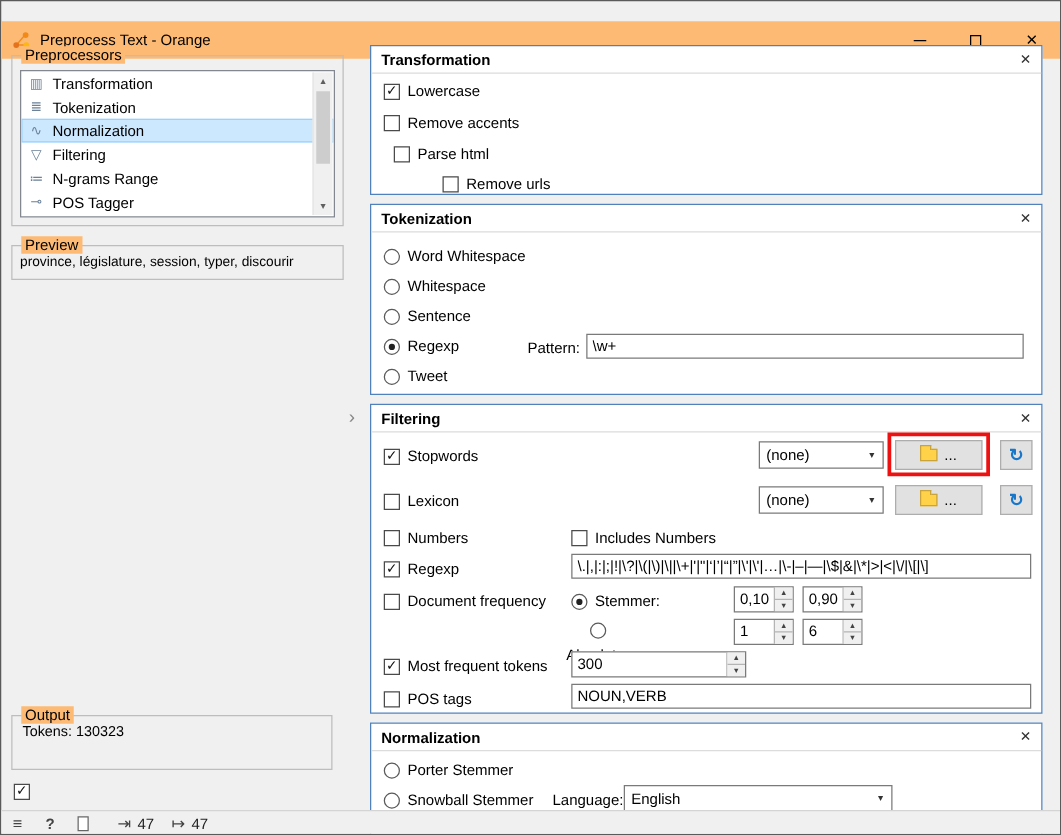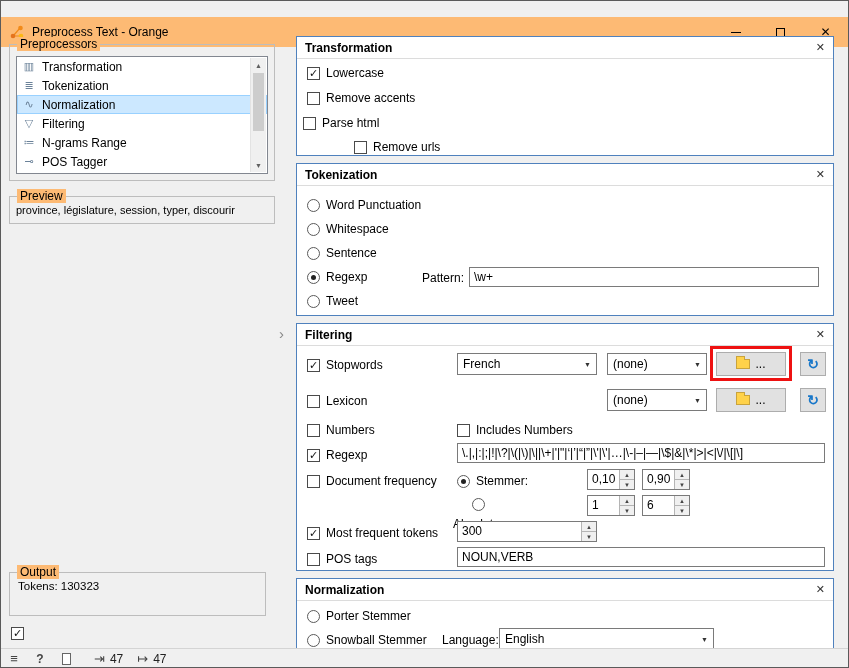--- a/index.html
+++ b/index.html
@@ -187,38 +187,38 @@
       <span class="sec-close">✕</span>
     </div>
     <div class="crow" style="left:10px;top:27px;">
       <span class="cb checked"></span>
       <span class="lbl">Lowercase</span>
     </div>
     <div class="crow" style="left:10px;top:52px;">
       <span class="cb"></span>
       <span class="lbl">Remove accents</span>
     </div>
-    <div class="crow" style="left:6px;top:77px;">
+    <div class="crow" style="left:18px;top:77px;">
       <span class="cb"></span>
       <span class="lbl">Parse html</span>
     </div>
     <div class="crow" style="left:10px;top:101px;margin-left:47px;">
       <span class="cb"></span>
       <span class="lbl">Remove urls</span>
     </div>
   </div>
 
   <div class="section" style="top:162px;height:153px;">
     <div class="sec-header">
       <span class="sec-title">Tokenization</span>
       <span class="sec-close">✕</span>
     </div>
     <div class="rrow" style="left:10px;top:32px;">
       <span class="rb"></span>
-      <span class="lbl">Word Punctuation</span>
+      <span class="lbl">Word Whitespace</span>
     </div>
     <div class="rrow" style="left:10px;top:56px;">
       <span class="rb"></span>
       <span class="lbl">Whitespace</span>
     </div>
     <div class="rrow" style="left:10px;top:80px;">
       <span class="rb"></span>
       <span class="lbl">Sentence</span>
     </div>
     <div class="rrow" style="left:10px;top:104px;">
@@ -235,23 +235,20 @@
 
   <div class="section" style="top:322px;height:248px;">
     <div class="sec-header">
       <span class="sec-title">Filtering</span>
       <span class="sec-close">✕</span>
     </div>
 
     <div class="crow" style="left:10px;top:32px;">
       <span class="cb checked"></span>
       <span class="lbl">Stopwords</span>
-    </div>
-    <div class="combo" style="left:160px;top:29px;width:140px;">
-      <span class="combo-text">French</span>
     </div>
     <div class="combo" style="left:310px;top:29px;width:100px;">
       <span class="combo-text">(none)</span>
     </div>
     <div class="btn-browse" style="left:419px;top:28px;width:70px;height:24px;">
       <span class="folder-icon"></span>
       <span>...</span>
     </div>
     <div class="red-outline" style="left:413px;top:22px;width:82px;height:35px;"></div>
     <div class="btn-refresh" style="left:503px;top:28px;width:26px;height:24px;">

